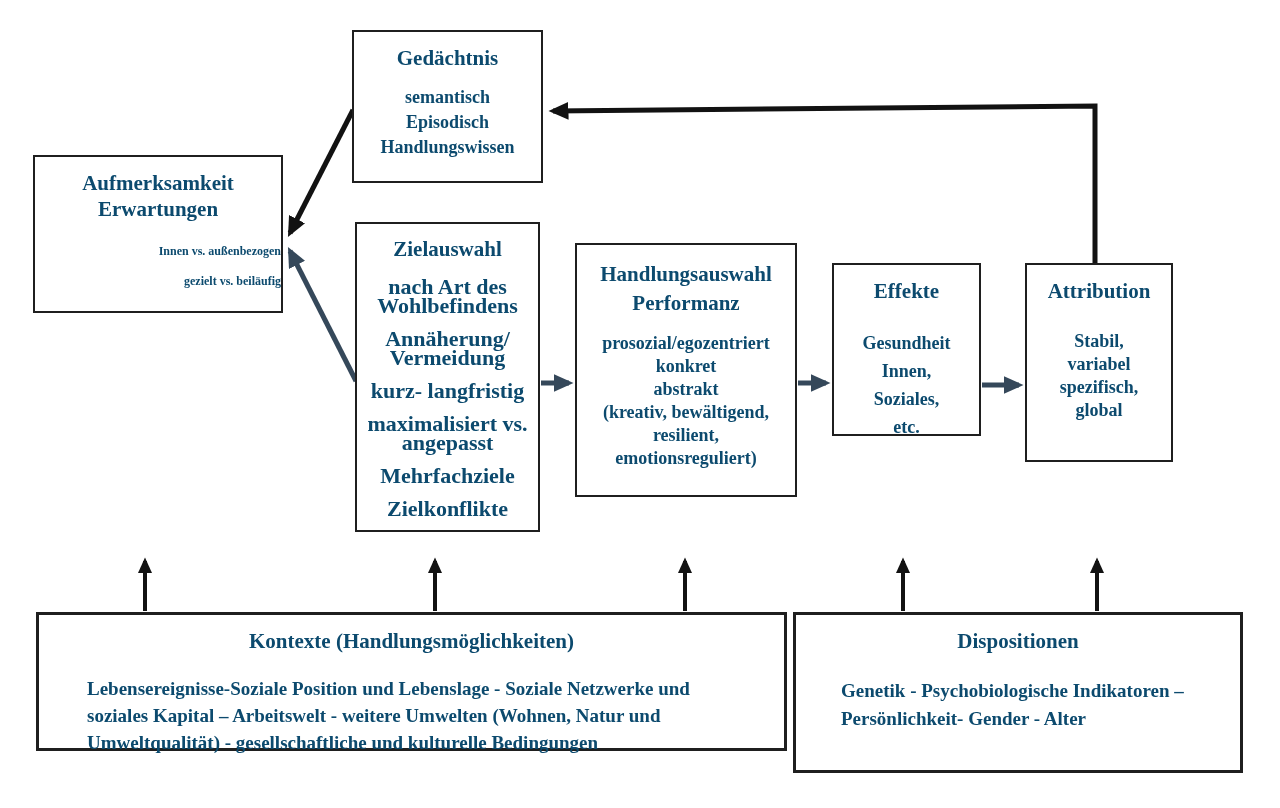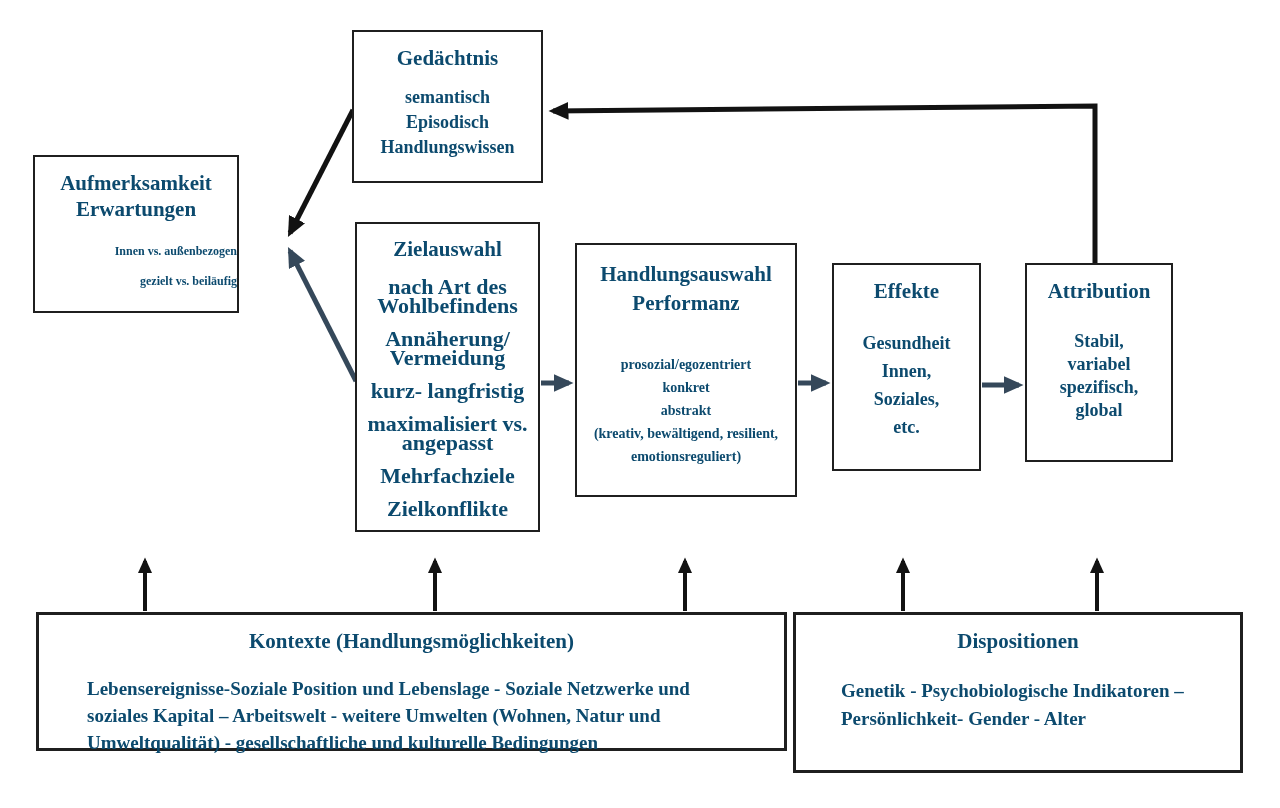--- a/index.html
+++ b/index.html
@@ -30,35 +30,35 @@
     font-size: 21px;
     line-height: 26px;
   }
   .box .body-line { display: block; }
 
   
   #box-gedaechtnis { left: 352px; top: 30px; width: 191px; height: 153px; padding-top: 13px; }
   #box-gedaechtnis .body { margin-top: 14px; font-size: 18px; line-height: 25px; }
 
   
-  #box-aufmerksamkeit { left: 33px; top: 155px; width: 206px; height: 158px; padding-top: 13px; }
+  #box-aufmerksamkeit { left: 33px; top: 155px; width: 250px; height: 158px; padding-top: 13px; }
   #box-aufmerksamkeit .body { margin-top: 14px; font-size: 12px; line-height: 30px; text-align: right; }
 
   
   #box-zielauswahl { left: 355px; top: 222px; width: 185px; height: 310px; padding: 12px 10px 0 10px; }
   #box-zielauswahl .body { margin-top: 15px; font-size: 22px; }
   #box-zielauswahl .item { line-height: 19px; margin-bottom: 14px; }
 
   
   #box-handlungsauswahl { left: 575px; top: 243px; width: 222px; height: 254px; padding: 15px 9px 0 9px; }
   #box-handlungsauswahl .title { line-height: 29px; }
-  #box-handlungsauswahl .body { margin-top: 35px; font-size: 14px; line-height: 23px; }
+  #box-handlungsauswahl .body { margin-top: 14px; font-size: 18px; line-height: 23px; }
 
   
-  #box-effekte { left: 832px; top: 263px; width: 149px; height: 208px; padding-top: 13px; }
+  #box-effekte { left: 832px; top: 263px; width: 149px; height: 173px; padding-top: 13px; }
   #box-effekte .body { margin-top: 25px; font-size: 18px; line-height: 28px; }
 
   
   #box-attribution { left: 1025px; top: 263px; width: 148px; height: 199px; padding-top: 13px; }
   #box-attribution .body { margin-top: 26px; font-size: 18px; line-height: 23px; }
 
   
   #box-kontexte { left: 36px; top: 612px; width: 751px; height: 139px; border-width: 3px; padding-top: 13px; }
   #box-kontexte .body { margin-top: 21px; font-size: 19px; line-height: 27px; text-align: left; padding-left: 48px; white-space: nowrap; }
 

